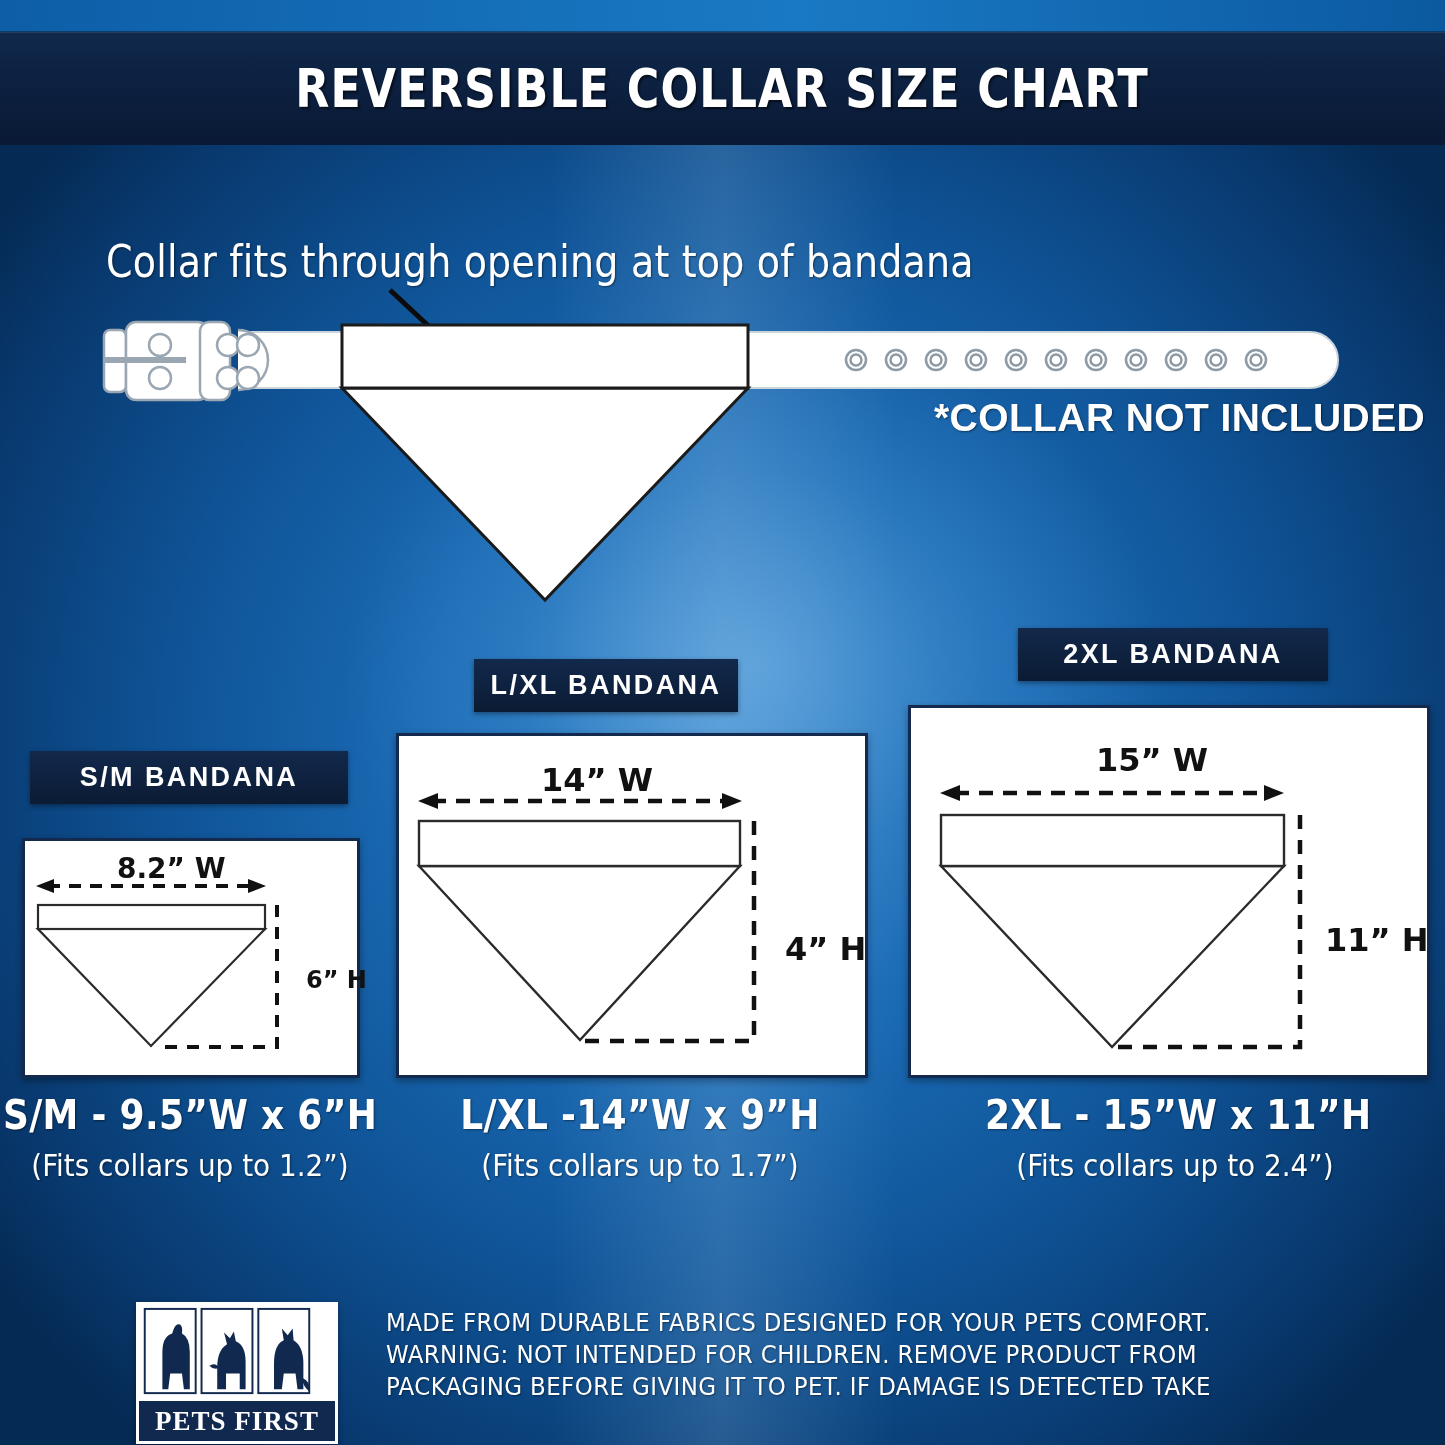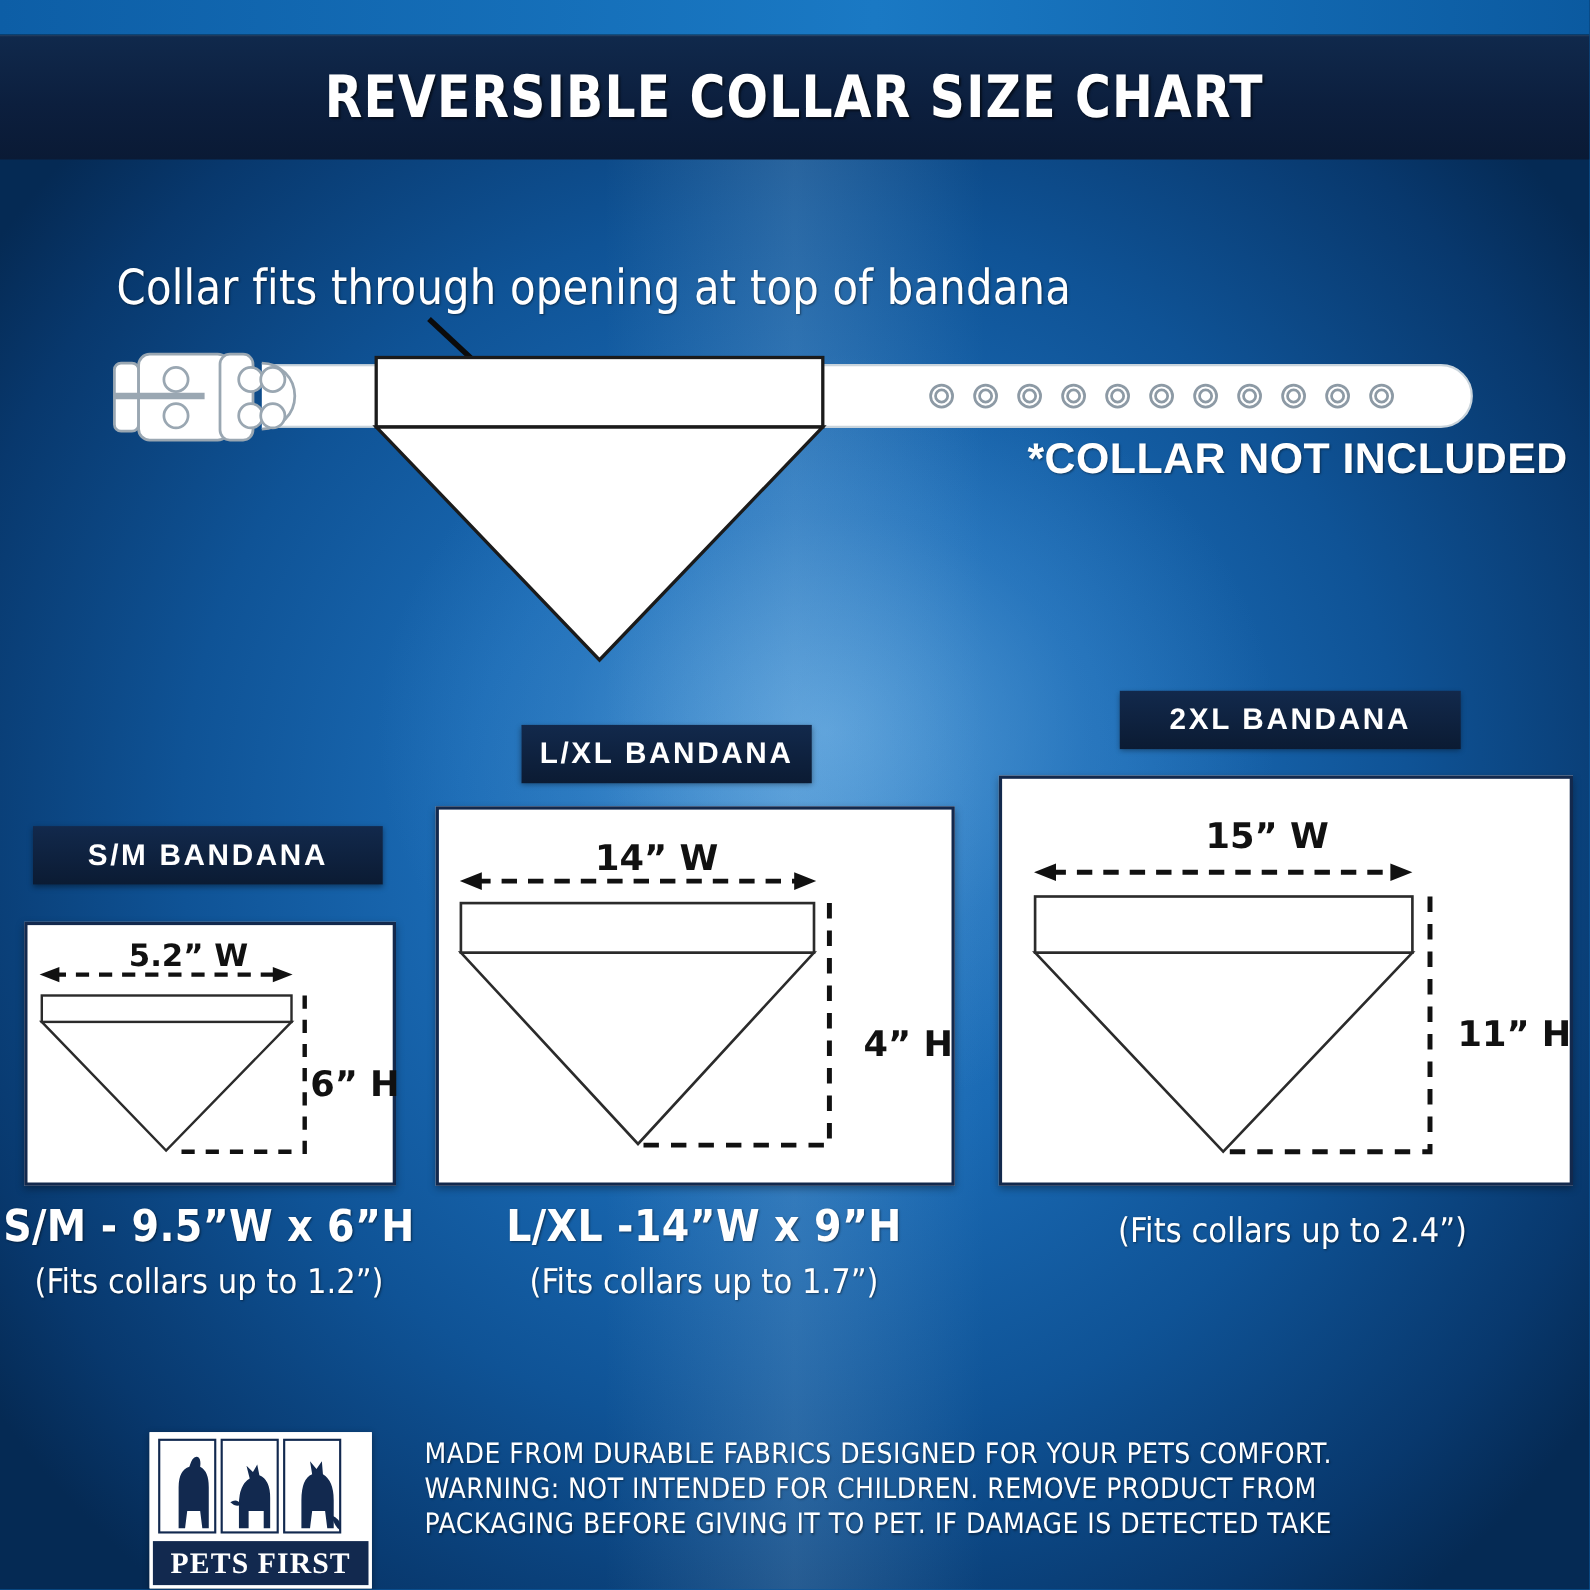--- a/index.html
+++ b/index.html
@@ -178,22 +178,22 @@
     <g stroke="#111" stroke-width="4" stroke-dasharray="12,9">
       <line x1="48" y1="886" x2="254" y2="886"></line>
     </g>
     <polygon points="36,886 54,879 54,893" fill="#111"></polygon>
     <polygon points="266,886 248,879 248,893" fill="#111"></polygon>
 
     <g stroke="#111" stroke-width="4" stroke-dasharray="12,10" fill="none">
       <path d="M277,905 L277,1047 L155,1047"></path>
     </g>
   </svg>
-  <div class="dimtext" style="left:117px;top:852px;font-size:28px;">5.2” W</div>
-  <div class="dimtext" style="left:282px;top:966px;font-size:32px;">6” H</div>
+  <div class="dimtext" style="left:117px;top:852px;font-size:28px;">8.2” W</div>
+  <div class="dimtext" style="left:306px;top:966px;font-size:24px;">6” H</div>
 
   <div class="badge" style="left:474px;top:659px;width:264px;height:53px;font-size:27px;">
     <span>L/XL BANDANA</span>
   </div>
   <div class="whitebox" style="left:396px;top:733px;width:466px;height:339px;"></div>
   <svg class="layer" viewBox="0 0 1445 1445">
     <polygon points="419,866 740,866 580,1040" fill="#fff" stroke="#2b2b2b" stroke-width="2.4"></polygon>
     <rect x="419" y="821" width="321" height="45" fill="#fff" stroke="#2b2b2b" stroke-width="2.4"></rect>
     <g stroke="#111" stroke-width="4.5" stroke-dasharray="14,10">
       <line x1="432" y1="801" x2="728" y2="801"></line>
@@ -228,20 +228,21 @@
 
   <div class="cap" style="left:0px;top:1092px;width:380px;">
     <span class="big">S/M - 9.5”W x 6”H</span>
     <span class="small">(Fits collars up to 1.2”)</span>
   </div>
   <div class="cap" style="left:450px;top:1092px;width:380px;">
     <span class="big">L/XL -14”W x 9”H</span>
     <span class="small">(Fits collars up to 1.7”)</span>
   </div>
   <div class="cap" style="left:985px;top:1092px;width:380px;">
+    <span class="big">2XL - 15”W x 11”H</span>
     <span class="small">(Fits collars up to 2.4”)</span>
   </div>
 
   <div id="logo">
     <svg viewBox="0 0 176 96" style="position:absolute;left:0;top:0;width:176px;height:94px;">
       <rect x="4" y="4" width="52" height="86" fill="#fff" stroke="#12294f" stroke-width="2"></rect>
       <rect x="62" y="4" width="52" height="86" fill="#fff" stroke="#12294f" stroke-width="2"></rect>
       <rect x="120" y="4" width="52" height="86" fill="#fff" stroke="#12294f" stroke-width="2"></rect>
 
       <path d="M22,86 L22,48 q0,-16 10,-19 q3,-11 8,-9 q3,2 2,9 q8,4 8,19 l0,38 l-6,0 l-2,-16 l-12,0 l-2,16 Z" fill="#12294f"></path>

